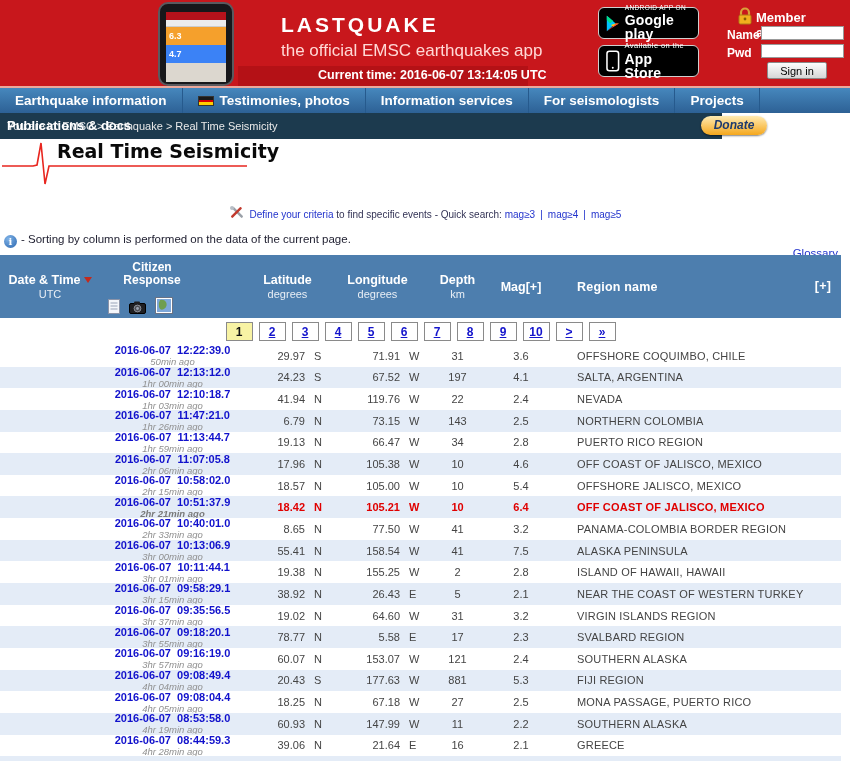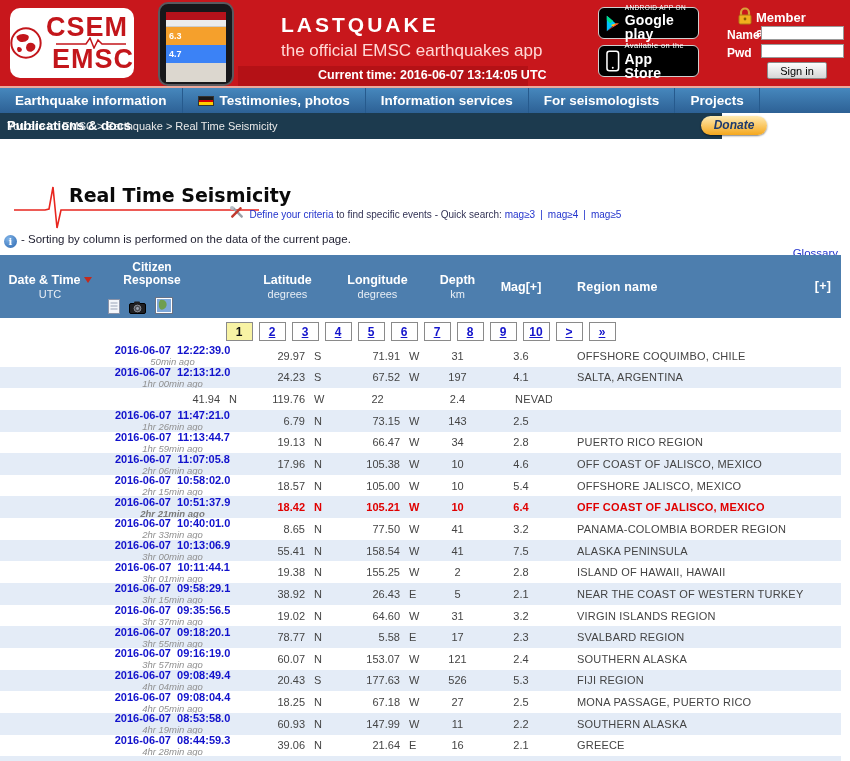--- a/index.html
+++ b/index.html
@@ -46,21 +46,21 @@
   .flag { display:inline-block; width:16px; height:10px; background:linear-gradient(#1a1a1a 33%, #d40000 33%, #d40000 66%, #ffce00 66%); border:1px solid #333; }
 
   
   .crumb-bar { position:absolute; left:0; top:113px; width:722px; height:26px; background:#1c3a4e; }
   .crumb-trail { position:absolute; left:7px; top:7px; color:#e9e9e9; font-size:11px; white-space:nowrap; }
   .crumb-overlay { position:absolute; left:7px; top:5px; color:#fff; font-weight:bold; font-size:13px; white-space:nowrap; }
   .donate { position:absolute; left:701px; top:3px; width:66px; height:19px; border-radius:10px; background:linear-gradient(#ffeab2,#f5a81d); color:#1d3a6e; font-style:italic; font-weight:bold; font-size:12px; text-align:center; line-height:19px; text-decoration:none; box-shadow:0 1px 2px rgba(0,0,0,.5); cursor:pointer; }
   .about { position:absolute; left:778px; top:6px; color:#fff; font-weight:bold; font-size:12.5px; text-decoration:none; cursor:pointer; }
 
   
-  .title-block { position:absolute; left:12px; top:140px; width:420px; height:50px;margin-top:44px; }
+  .title-block { position:absolute; left:0; top:140px; width:420px; height:50px; }
   .title-block h1 { position:absolute; left:57px; top:0; font-size:19px; font-weight:bold; color:#0a0a0a; font-family:"DejaVu Sans",sans-serif; }
   .seismo { position:absolute; left:0; top:0; }
 
   
   .quick { position:absolute; left:0; top:205px; width:850px; text-align:center; font-size:10px; color:#333355; }
   .quick a { color:#2233cc; text-decoration:none; cursor:pointer; }
   .quick .sep { color:#2233cc; margin:0 5px; }
   .tools-icon { vertical-align:-3px; margin-right:5px; }
 
   
@@ -98,35 +98,20 @@
   .row.hl .cell, .row.hl .hem { color:#e00000; font-weight:bold; }
   .row.hl .d1 { color:#1111cc; }
   .row.hl .d2 { color:#7a7a7a; font-weight:bold; }
 </style>
 </head>
 <body>
 
 <div class="viewport">
 
   <header class="banner">
-    <a class="logo-box">
-      <svg width="48" height="48" viewBox="0 0 48 48">
-        <circle cx="24" cy="24" r="22" fill="#fff" stroke="#c3161b" stroke-width="3"></circle>
-        <path d="M10 14 Q18 8 26 12 Q30 14 27 19 Q22 24 15 22 Q9 19 10 14Z" fill="#c3161b"></path>
-        <path d="M28 24 Q35 22 38 28 Q39 34 32 37 Q25 38 24 31 Q24 26 28 24Z" fill="#c3161b"></path>
-        <path d="M12 30 Q17 29 18 34 Q17 39 12 37 Q9 33 12 30Z" fill="#c3161b"></path>
-      </svg>
-      <div class="logo-text">
-        <div>CSEM</div>
-        <svg class="logo-ekg" width="70" height="12" viewBox="0 0 70 12">
-          <polyline points="0,7 30,7 34,1 38,11 42,3 46,7 70,7" fill="none" stroke="#c3161b" stroke-width="1.5"></polyline>
-        </svg>
-        <div class="l2">EMSC</div>
-      </div>
-    </a>
 
     <div class="phone">
       <div class="ph-body"></div>
       <div class="ph-screen">
         <div class="ph-bar"></div>
         <div class="ph-nav"></div>
         <div class="ph-row orange">6.3</div>
         <div class="ph-row green">4.7</div>
       </div>
     </div>
@@ -315,20 +300,24 @@
       <div class="cell lon">
             <span class="val">67.52</span>
             <span class="hem">W</span>
           </div>
       <div class="cell depth">197</div>
       <div class="cell mag">4.1</div>
       <div class="cell region">SALTA, ARGENTINA</div>
     </div>
         <div class="row grid">
       <div class="cell cz"></div>
+      <div class="cell datec">
+        <a class="d1">2016-06-07  12:10:18.7</a>
+        <span class="d2">1hr 03min ago</span>
+      </div>
       <div class="cell lat">
             <span class="val">41.94</span>
             <span class="hem">N</span>
           </div>
       <div class="cell lon">
             <span class="val">119.76</span>
             <span class="hem">W</span>
           </div>
       <div class="cell depth">22</div>
       <div class="cell mag">2.4</div>
@@ -343,20 +332,21 @@
       <div class="cell lat">
             <span class="val">6.79</span>
             <span class="hem">N</span>
           </div>
       <div class="cell lon">
             <span class="val">73.15</span>
             <span class="hem">W</span>
           </div>
       <div class="cell depth">143</div>
       <div class="cell mag">2.5</div>
+      <div class="cell region">NORTHERN COLOMBIA</div>
     </div>
         <div class="row grid">
       <div class="cell cz"></div>
       <div class="cell datec">
         <a class="d1">2016-06-07  11:13:44.7</a>
         <span class="d2">1hr 59min ago</span>
       </div>
       <div class="cell lat">
             <span class="val">19.13</span>
             <span class="hem">N</span>
@@ -556,21 +546,21 @@
         <span class="d2">4hr 04min ago</span>
       </div>
       <div class="cell lat">
             <span class="val">20.43</span>
             <span class="hem">S</span>
           </div>
       <div class="cell lon">
             <span class="val">177.63</span>
             <span class="hem">W</span>
           </div>
-      <div class="cell depth">526</div>
+      <div class="cell depth">881</div>
       <div class="cell mag">5.3</div>
       <div class="cell region">FIJI REGION</div>
     </div>
         <div class="row grid">
       <div class="cell cz"></div>
       <div class="cell datec">
         <a class="d1">2016-06-07  09:08:04.4</a>
         <span class="d2">4hr 05min ago</span>
       </div>
       <div class="cell lat">

